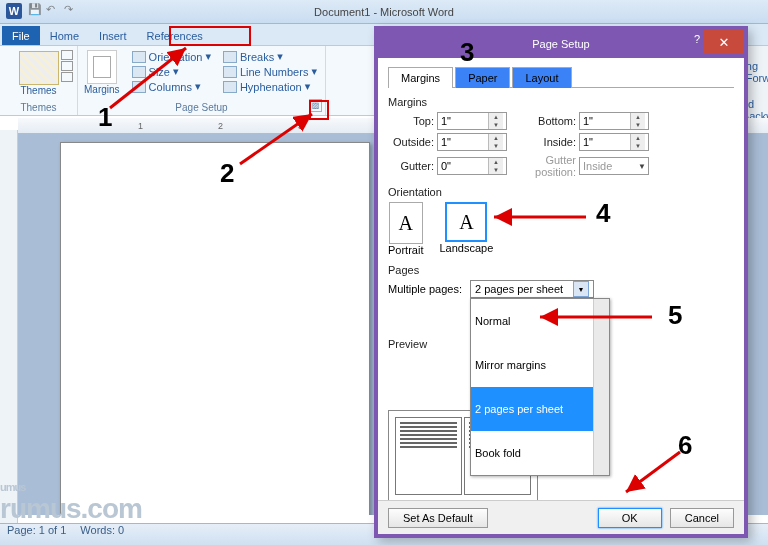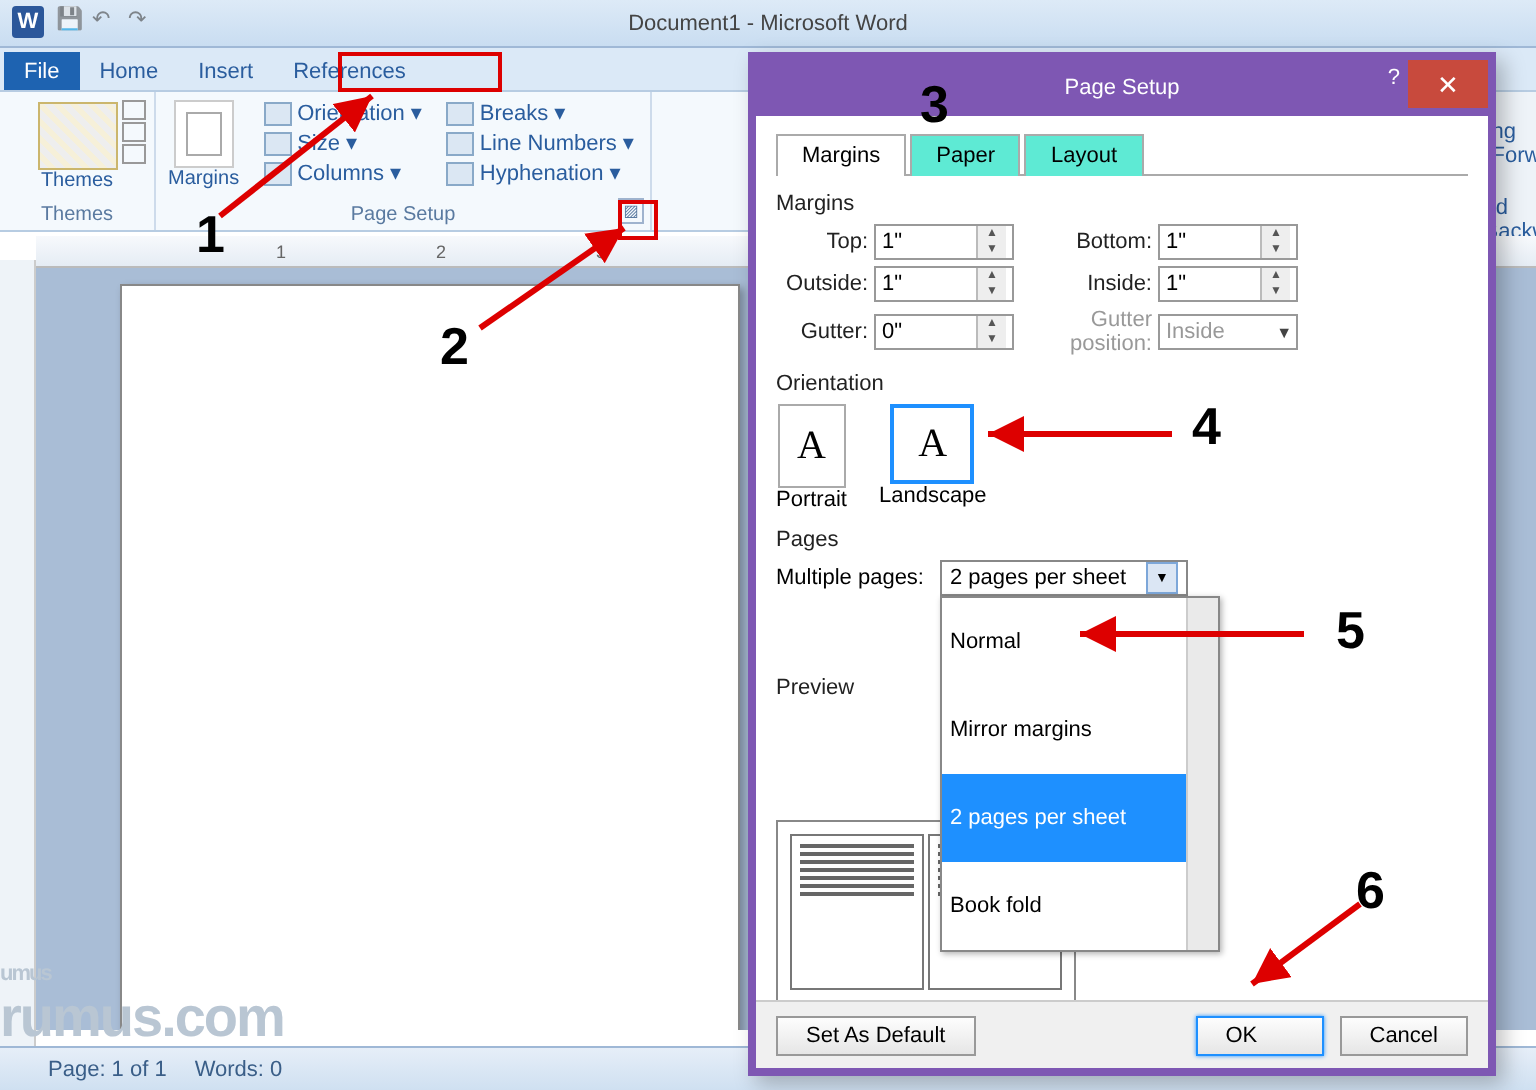--- a/index.html
+++ b/index.html
@@ -26,32 +26,32 @@
 .margins-btn::after{content:"";position:absolute;inset:5px;border:1px solid #aaa}
 .setup-right{display:flex;flex-direction:column;gap:2px;font-size:11px;color:#2a5d9e}
 .ribbon-item{display:flex;align-items:center;gap:3px;cursor:pointer}
 .ri-icon{width:14px;height:12px;background:#dbe7f3;border:1px solid #89a9c8}
 .launcher{position:absolute;right:3px;bottom:3px;width:13px;height:13px;border:1px solid #9fb3ce;display:flex;align-items:center;justify-content:center;font-size:8px;color:#5a7aa0}
 .ruler-v{position:absolute;left:0;top:130px;width:18px;height:400px;background:#eef3f8;border-right:1px solid #ccc}
 .ruler-h{position:absolute;left:18px;top:118px;right:0;height:16px;background:linear-gradient(#f7f9fc,#e5ecf4);border-bottom:1px solid #bbb}
 .ruler-tick{position:absolute;top:0;bottom:0;display:flex;align-items:center;font-size:9px;color:#666}
 .page-area{position:absolute;left:18px;top:134px;right:0;bottom:30px;background:#a9bdd6;overflow:hidden}
 .page{position:absolute;left:42px;top:8px;width:310px;height:400px;background:#fff;box-shadow:2px 2px 4px rgba(0,0,0,.3);border:1px solid #888}
-.statusbar{position:absolute;left:0;right:0;bottom:0;height:22px;background:linear-gradient(#e6eef8,#cfe0f1);border-top:1px solid #9fb8d6;display:flex;align-items:center;padding:0 24px;gap:14px;color:#3a5e88;font-size:10px}
+.statusbar{position:absolute;left:0;right:0;bottom:0;height:22px;background:linear-gradient(#e6eef8,#cfe0f1);border-top:1px solid #9fb8d6;display:flex;align-items:flex-start;padding:0 7px;gap:14px;color:#3a5e88;font-size:10px}
 
 .watermark{position:absolute;left:0;bottom:24px;font-size:44px;font-weight:bold;color:#b9c6d3;letter-spacing:-1px;pointer-events:none;line-height:.9}
 .watermark small{display:block;font-size:28px;color:#b9c6d3}
 
 .dialog{position:absolute;left:374px;top:26px;width:374px;height:512px;background:#fff;border:4px solid #7e57b3;box-shadow:4px 4px 10px rgba(0,0,0,.25)}
 .dlg-title{height:28px;background:#7e57b3;display:flex;align-items:center;justify-content:center;color:#fff;font-size:12px;position:relative}
 .dlg-close{position:absolute;right:0;top:0;width:40px;height:24px;background:#c84a3d;color:#fff;display:flex;align-items:center;justify-content:center;font-size:13px}
 .dlg-help{position:absolute;right:44px;top:3px;color:#fff}
 .dlg-body{padding:8px 10px;position:relative;height:calc(100% - 28px)}
 .dlg-tabs{display:flex;border-bottom:1px solid #aaa}
-.dlg-tab{padding:4px 12px;border:1px solid #aaa;border-bottom:none;background:#5eead4;margin-right:2px;position:relative;top:1px;cursor:pointer}
+.dlg-tab{padding:4px 12px;border:1px solid #aaa;border-bottom:none;background:#3b82f6;margin-right:2px;position:relative;top:1px;cursor:pointer}
 .dlg-tab.active{background:#fff}
 .fieldset-label{margin:8px 0 4px;color:#222}
 .margin-grid{display:grid;grid-template-columns:46px 70px 66px 70px;gap:3px;align-items:center;color:#222}
 .margin-grid label{text-align:right}
 .spin{display:flex;border:1px solid #999;height:18px;background:#fff}
 .spin input{border:none;width:50px;padding:0 3px;font-size:11px}
 .spin .sp-btns{width:15px;display:flex;flex-direction:column;background:#eee;border-left:1px solid #bbb}
 .spin .sp-btns div{flex:1;font-size:6px;display:flex;align-items:center;justify-content:center;color:#555}
 .select-like{display:flex;border:1px solid #999;height:18px;background:#fff;align-items:center;padding:0 3px;position:relative}
 .select-like .caret{position:absolute;right:2px;font-size:8px;color:#444}
@@ -67,21 +67,21 @@
 .mp-current .caret{margin-left:auto;width:16px;height:16px;background:#dbe6f4;border:1px solid #7da7d9;display:flex;align-items:center;justify-content:center;font-size:7px}
 .mp-list{position:absolute;left:0;top:18px;width:140px;border:1px solid #888;background:#fff;box-shadow:1px 1px 3px rgba(0,0,0,.3);z-index:5}
 .mp-list div{padding:16px 4px;cursor:pointer}
 .mp-list div.sel{background:#1e90ff;color:#fff}
 .mp-scroll{position:absolute;right:0;top:0;bottom:0;width:16px;background:#eaeaea;border-left:1px solid #ccc}
 .preview-box{margin-top:60px;width:150px;height:92px;border:1px solid #888;background:#fff;display:flex;gap:2px;padding:6px}
 .pv-page{flex:1;border:1px solid #777;padding:4px;display:flex;flex-direction:column;gap:2px}
 .pv-line{height:2px;background:#666}
 .apply-row{display:flex;align-items:center;gap:6px;margin-top:14px}
 .dlg-btns{position:absolute;left:0;right:0;bottom:0;height:34px;border-top:1px solid #ccc;background:#f0f0f0;display:flex;align-items:center;padding:0 10px;gap:8px}
-.btn{border:1px solid #999;background:linear-gradient(#fdfdfd,#e6e6e6);padding:3px 14px;cursor:pointer;min-width:64px;}
+.btn{border:1px solid #999;background:linear-gradient(#fdfdfd,#e6e6e6);padding:3px 14px;cursor:pointer;min-width:64px;text-align:center}
 .btn.default{border:1px solid #1e90ff;box-shadow:0 0 2px #1e90ff}
 .spacer{flex:1}
 
 .annot{position:absolute;font-size:26px;font-weight:bold;color:#000;pointer-events:none;z-index:20}
 .red-rect{position:absolute;border:2px solid #d00;pointer-events:none;z-index:19}
 .arrow{position:absolute;pointer-events:none;z-index:19}
 .right-gutter{position:absolute;right:0;top:46px;bottom:30px;width:20px;background:#eef3f8;display:flex;flex-direction:column;align-items:center;gap:14px;padding-top:14px;color:#2a5d9e;font-size:10px}
 </style>
 </head>
 <body>

